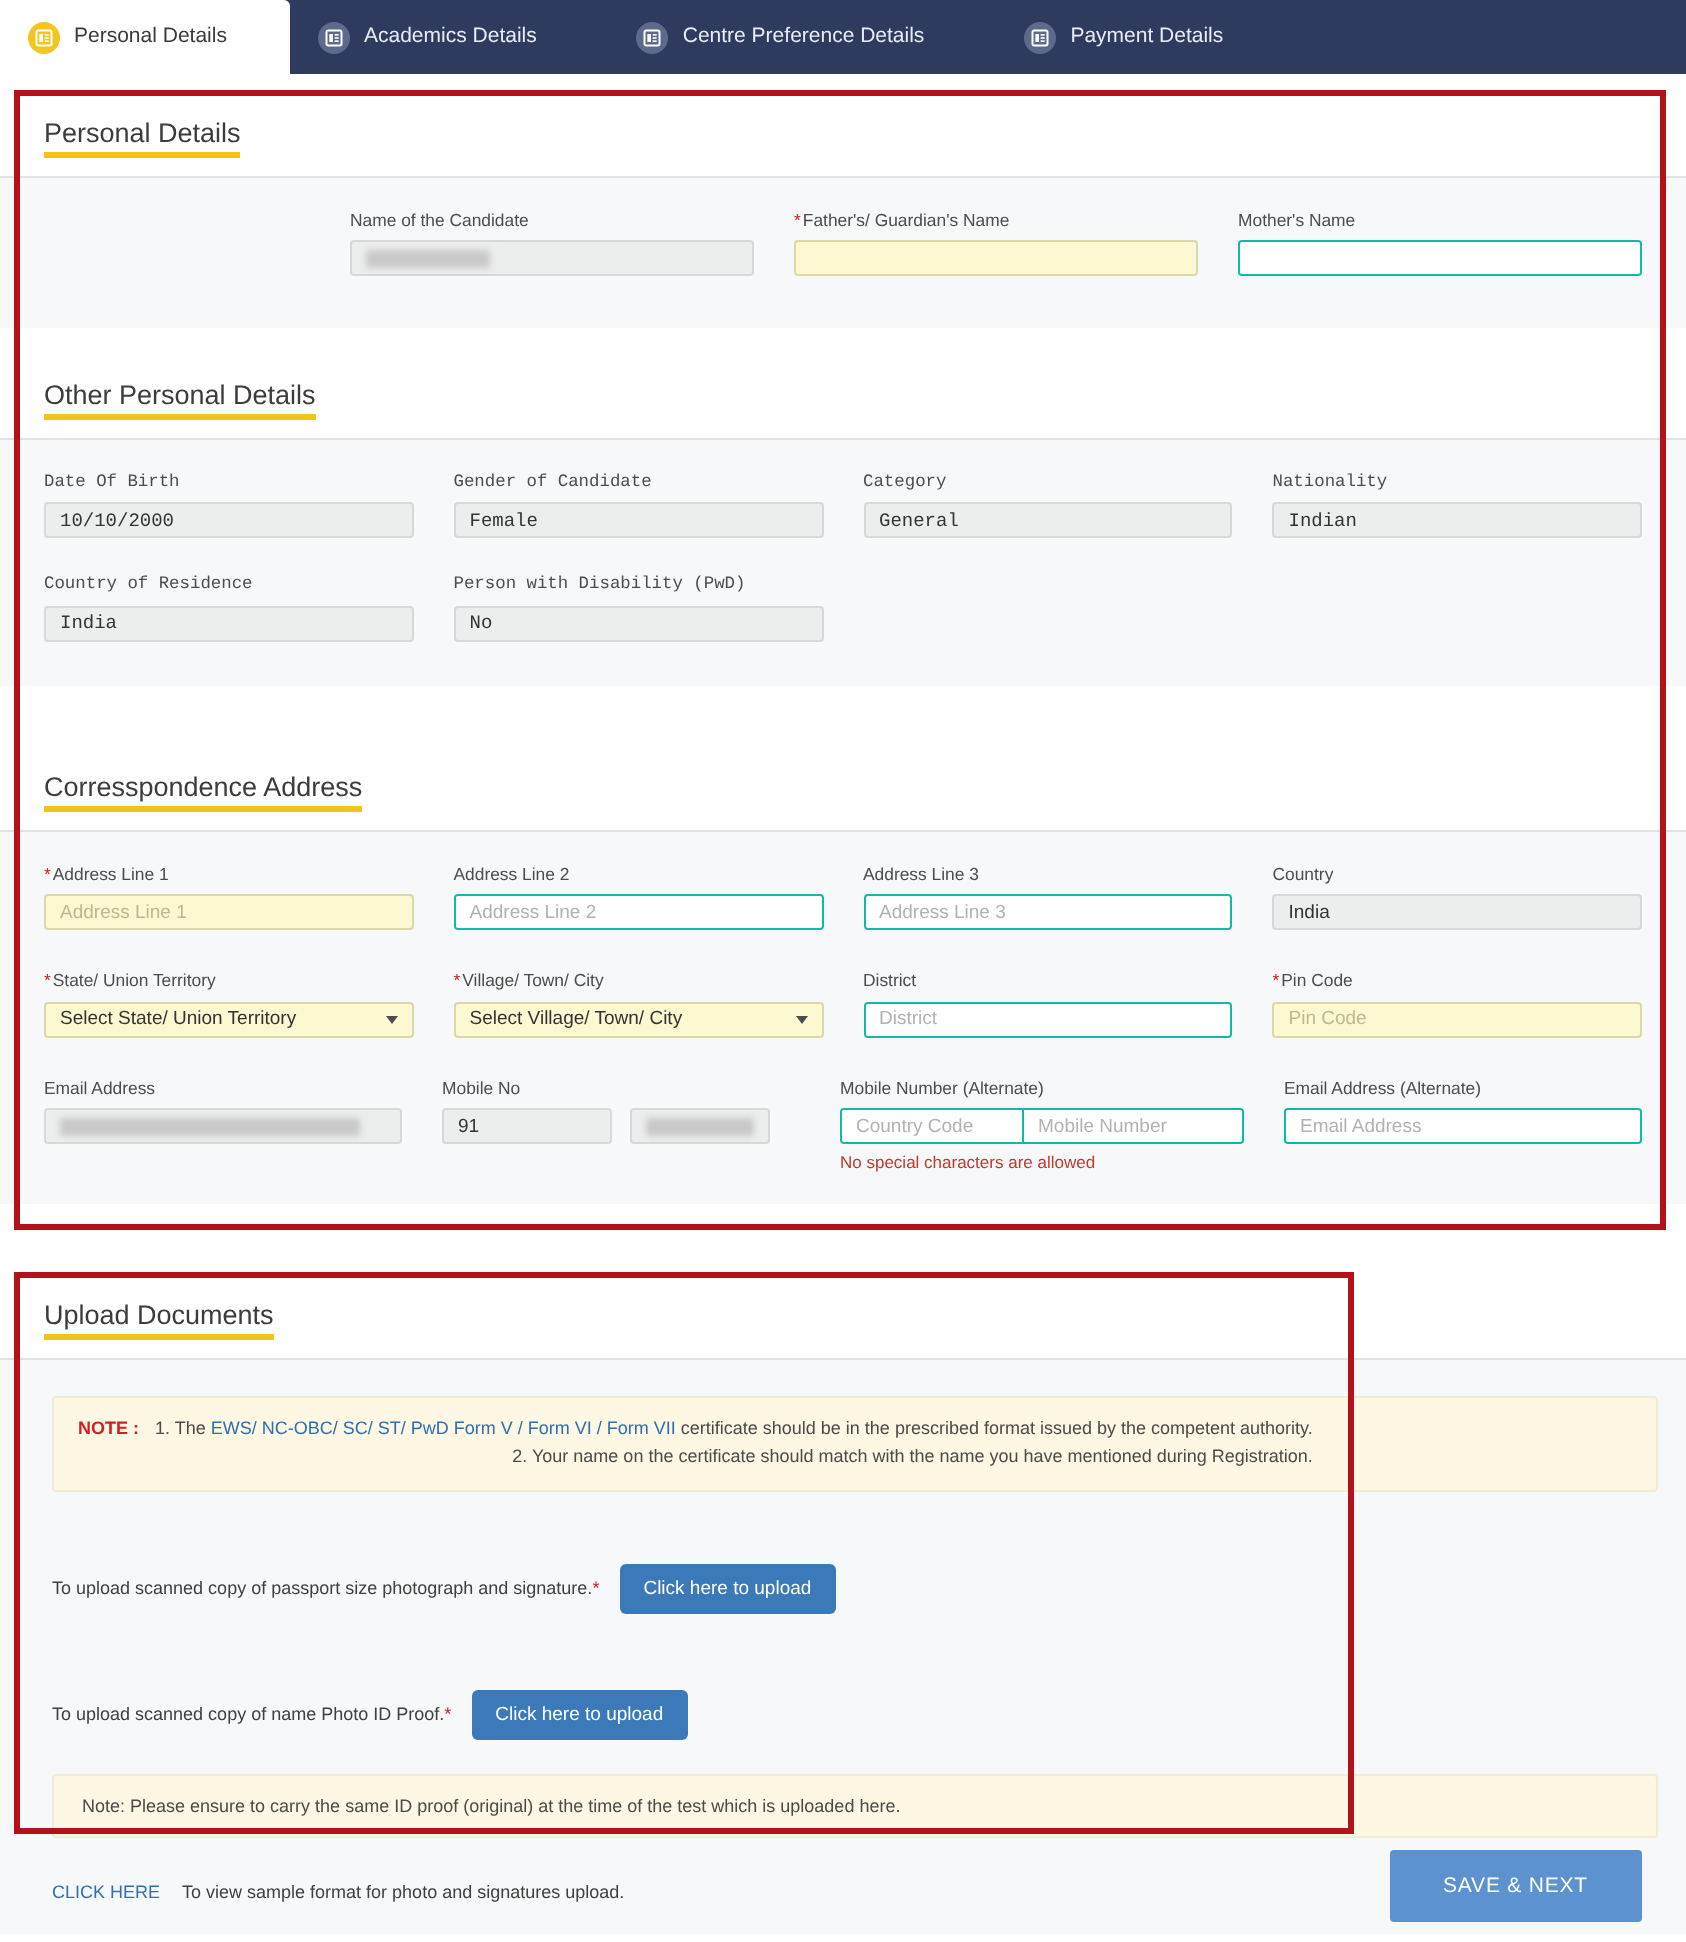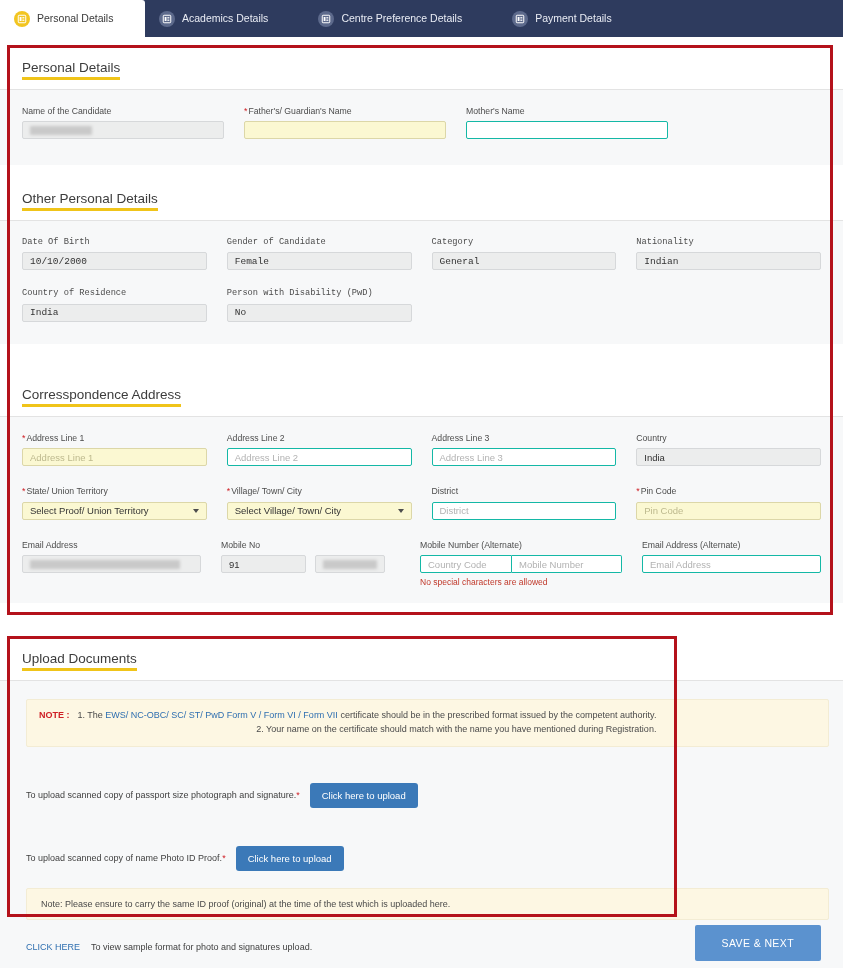--- a/index.html
+++ b/index.html
@@ -44,21 +44,21 @@
   }
   .sec-head .txt {
     font-size: 13.5px; color: #3c3c3c; display: inline-block;
     padding-bottom: 5px; position: relative;
   }
   .sec-head .txt::after {
     content: ""; position: absolute; left: 0; right: 0; bottom: 0;
     height: 3px; background: #f0c419;
   }
   .band { background: #f7f8f9; padding: 14px 22px 18px 22px; }
-  .row { display: flex; gap: 0; }
+  .row { display: flex; gap: 0; justify-content: flex-end; }
   .fld { width: 202px; margin-right: 20px; }
   .fld.last { margin-right: 0; }
   .lbl {
     font-size: 8.7px; color: #4c4c4c; margin-bottom: 5px;
     white-space: nowrap; line-height: 1.2;
   }
   .lbl .req { color: #cf2026; margin-right: 1px; }
   .inp {
     width: 100%; height: 18px; border: 1px solid #14b8a6; border-radius: 2px;
     background: #ffffff; font-size: 9.5px; color: #333;
@@ -257,21 +257,21 @@
         <div class="fld last">
           <div class="lbl">Country</div>
           <div class="inp disabled">India</div>
         </div>
       </div>
 
       <div class="row" style="margin-top:20px">
         <div class="fld">
           <div class="lbl"><span class="req">*</span><span>State/ Union Territory</span></div>
           <div class="inp yellow sel">
-            <span>Select Proof/ Union Territory</span>
+            <span>Select State/ Union Territory</span>
             <span class="caret"></span>
           </div>
         </div>
         <div class="fld">
           <div class="lbl"><span class="req">*</span><span>Village/ Town/ City</span></div>
           <div class="inp yellow sel">
             <span>Select Village/ Town/ City</span>
             <span class="caret"></span>
           </div>
         </div>

